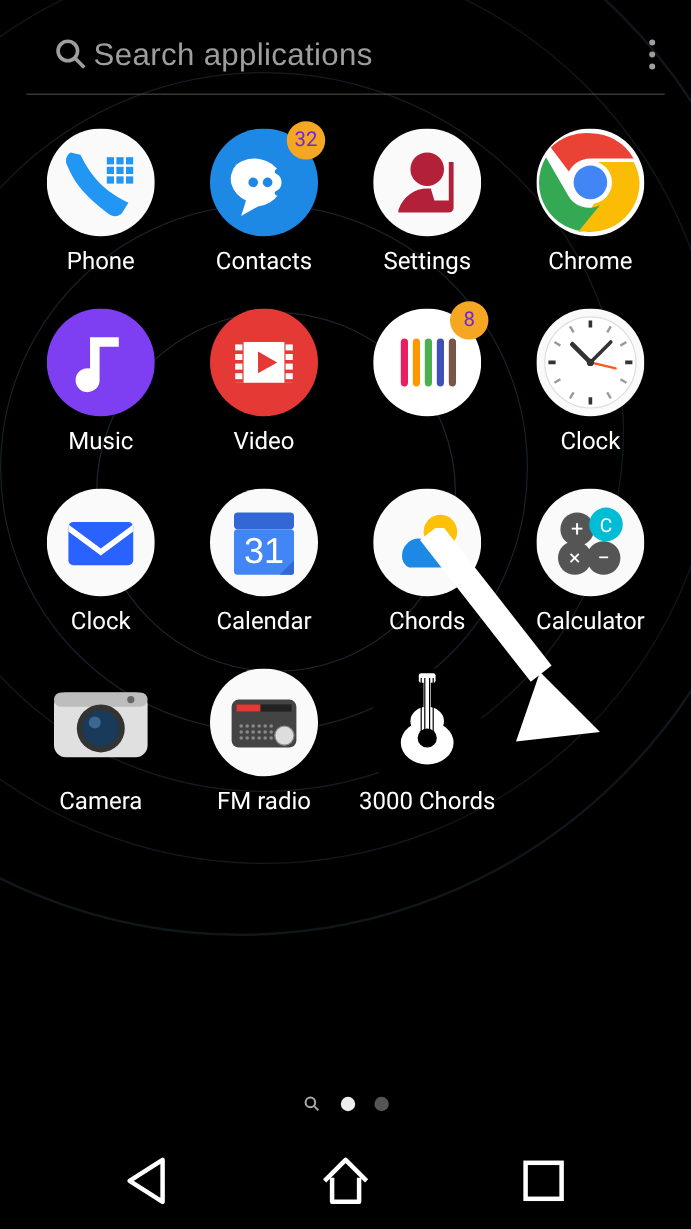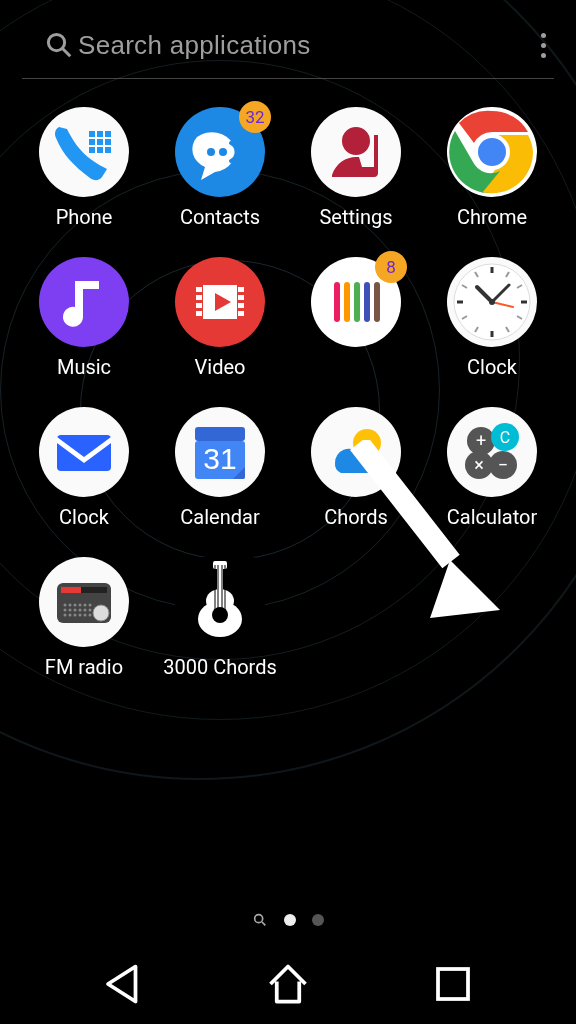--- a/index.html
+++ b/index.html
@@ -307,20 +307,33 @@
           <text x="58" y="36" text-anchor="middle" fill="#fff" font-size="16">C</text>
         <circle cx="32" cy="58" r="14" fill="#555"></circle>
           <text x="32" y="64" text-anchor="middle" fill="#fff" font-size="18">×</text>
         <circle cx="56" cy="58" r="14" fill="#555"></circle>
           <text x="56" y="64" text-anchor="middle" fill="#fff" font-size="18">−</text>
       </svg>
     </div>
     <span class="label">Calculator</span>
   </div>
 
+  <div class="app">
+    <div class="tile sq" style="border-radius:50%; background:transparent;">
+      <svg viewBox="0 0 90 90">
+        <rect x="6" y="20" width="78" height="54" rx="10" fill="#e0e0e0"></rect>
+        <rect x="6" y="20" width="78" height="12" rx="6" fill="#bdbdbd"></rect>
+        <circle cx="45" cy="50" r="20" fill="#333"></circle>
+          <circle cx="45" cy="50" r="15" fill="#1a3a5c"></circle>
+        <circle cx="40" cy="45" r="5" fill="#4a7aa8" opacity=".7"></circle>
+        <circle cx="70" cy="26" r="3" fill="#666"></circle>
+      </svg>
+    </div>
+    <span class="label">Camera</span>
+  </div>
 
   <div class="app">
     <div class="tile">
       <svg viewBox="0 0 90 90">
           <circle cx="45" cy="45" r="45" fill="#fafafa"></circle>
         <rect x="18" y="26" width="54" height="40" rx="6" fill="#444"></rect>
         <rect x="22" y="30" width="46" height="6" fill="#222"></rect>
         <rect x="22" y="30" width="20" height="6" fill="#e53935"></rect>
         <g fill="#888">
             <circle cx="26" cy="48" r="1.5"></circle>

